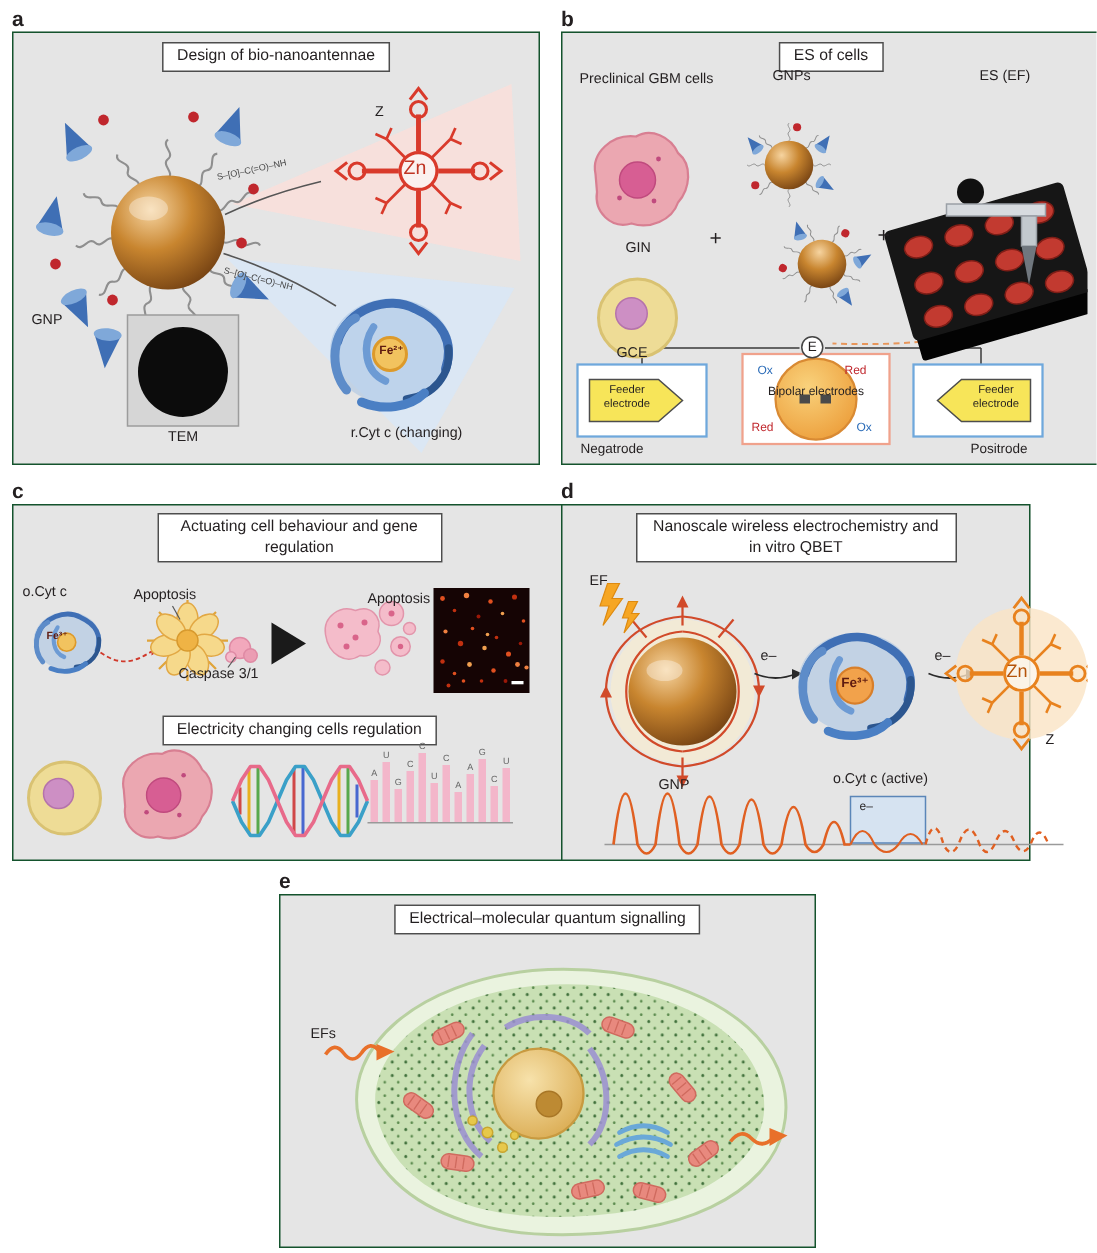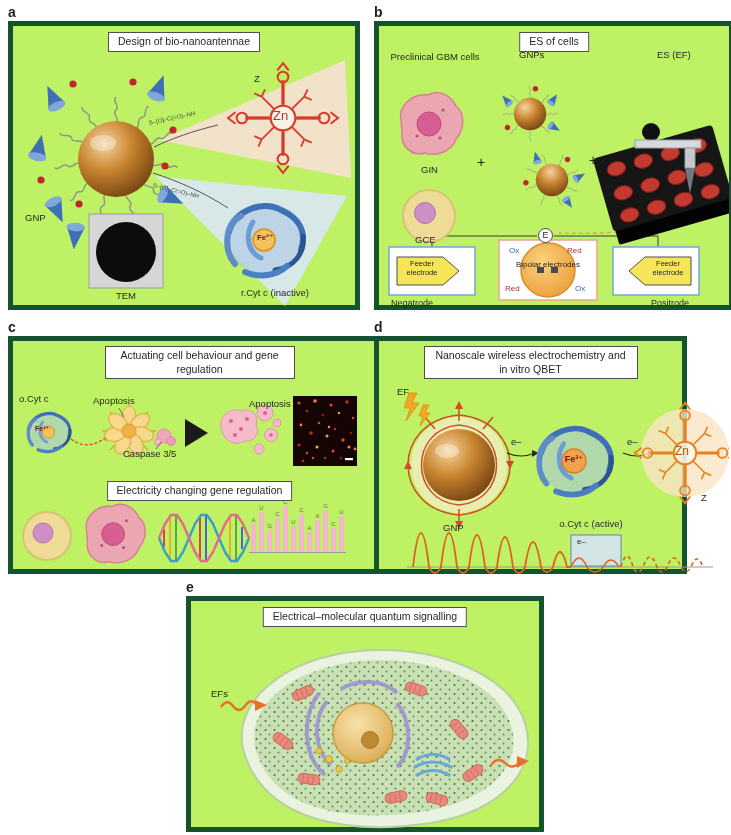--- a/index.html
+++ b/index.html
@@ -1,19 +1,19 @@
 <!DOCTYPE html>
 <html><head>
 <meta charset="utf-8">
 <style>
 *{margin:0;padding:0;box-sizing:border-box}
 html,body{background:#fff}
 body{width:731px;height:835px;position:relative;font-family:"Liberation Sans","DejaVu Sans",sans-serif;color:#231f20;overflow:hidden}
 .plabel{position:absolute;font-size:14px;font-weight:700;z-index:6}
-.panel{position:absolute;border:5px solid #14532d;background:#bef264}
+.panel{position:absolute;border:1px solid #14532d;background:#e5e5e5}
 .art{position:absolute;left:0;top:0;display:block}
 .tbox{position:absolute;z-index:3;border:1px solid #4d4d4d;background:#fff;font-size:10.5px;line-height:1.3;padding:2px 9px;text-align:center;white-space:nowrap}
 .tbox.wrap{white-space:normal}
 .lbl{position:absolute;z-index:3;font-size:9.5px;line-height:1.15;white-space:nowrap}
 .ctr{text-align:center;white-space:normal}
 .ecirc{position:absolute;z-index:4;width:15px;height:15px;border:1px solid #444;border-radius:50%;background:#fff;font-size:9px;text-align:center;line-height:13px}
 .rna{position:absolute;z-index:3;display:flex;align-items:flex-end;gap:3px;border-bottom:1px solid #999;padding:0 2px 0 2px}
 .rcol{display:flex;flex-direction:column;align-items:center;gap:1px}
 .rl{font-size:6px;color:#666;line-height:1}
 .rb{width:5px;background:#f3b6ca;display:block}
@@ -161,21 +161,21 @@
       </g>
  </svg>
  <div class="tbox" style="left:50%;top:6px;transform:translateX(-50%)">Design of bio-nanoantennae</div>
  <div class="lbl" style="left:241px;top:48px">Z</div>
  <div class="lbl" style="left:260px;top:83px;font-size:13px;color:#c03524">Zn</div>
  <div class="lbl" style="left:12px;top:187px">GNP</div>
  <div class="lbl ctr" style="left:91px;top:265px;width:44px">TEM</div>
  <div class="lbl ctr" style="left:238px;top:207px;width:28px;font-size:8px;font-weight:bold;color:#5f1b10">Fe²⁺</div>
  <div class="lbl" style="left:136px;top:94px;font-size:6px;color:#444;transform:rotate(-12deg);transform-origin:left center">S–[O]–C(=O)–NH</div>
  <div class="lbl" style="left:140px;top:156px;font-size:6px;color:#444;transform:rotate(14deg);transform-origin:left center">S–[O]–C(=O)–NH</div>
- <div class="lbl ctr" style="left:206px;top:262px;width:112px">r.Cyt c (inactive)</div>
+ <div class="lbl ctr" style="left:206px;top:262px;width:112px">r.Cyt c (changing)</div>
 </section>
 
 <section class="panel" style="left:374px;top:21px;width:360px;height:289px">
  <svg class="art" width="350" height="287">
   <path d="M53,210 L158,210 M175,210 L279,210 M53,210 L53,221 M279,210 L279,221" stroke="#3a3a3a" fill="none"></path>
   <path d="M311,168 C320,196 260,210 180,207" stroke="#e8965a" stroke-width="1.3" stroke-dasharray="4 3" fill="none"></path>
   <g>
         <use href="#gincell" transform="translate(52,100)"></use>
       </g>
   <g>
@@ -331,23 +331,23 @@
    <line x1="151" y1="188" x2="151" y2="206" stroke="#d04848" stroke-width="2"></line>
    <line x1="229" y1="186" x2="229" y2="208" stroke="#4868d0" stroke-width="2"></line>
    <path d="M146,197 L152,211 L158,220 L164,220 L170,211 L176,197 L182,183 L188,174 L194,174 L200,183 L206,197 L212,211 L218,220 L224,220 L230,211 L236,197" stroke="#3aa0c8" stroke-width="2.4" fill="none" stroke-linejoin="round"></path>
    <path d="M146,197 L152,183 L158,174 L164,174 L170,183 L176,197 L182,211 L188,220 L194,220 L200,211 L206,197 L212,183 L218,174 L224,174 L230,183 L236,197" stroke="#e86a8a" stroke-width="2.4" fill="none" stroke-linejoin="round"></path>
   </g>
  </svg>
  <div class="tbox wrap" style="left:50%;top:5px;transform:translateX(-50%);width:190px">Actuating cell behaviour and gene regulation</div>
  <div class="lbl" style="left:6px;top:53px">o.Cyt c</div>
  <div class="lbl" style="left:22px;top:84px;font-size:7px;font-weight:bold;color:#5f1b10">Fe³⁺</div>
  <div class="lbl" style="left:80px;top:55px">Apoptosis</div>
- <div class="lbl" style="left:110px;top:108px">Caspase 3/5</div>
+ <div class="lbl" style="left:110px;top:108px">Caspase 3/1</div>
  <div class="lbl" style="left:236px;top:58px">Apoptosis</div>
- <div class="tbox" style="left:50%;top:140px;transform:translateX(-50%)">Electricity changing gene regulation</div>
+ <div class="tbox" style="left:50%;top:140px;transform:translateX(-50%)">Electricity changing cells regulation</div>
  <div class="rna" style="left:236px;top:158px">
   <div class="rcol">
         <span class="rl">A</span>
         <span class="rb" style="height:28px"></span>
       </div>
   <div class="rcol">
         <span class="rl">U</span>
         <span class="rb" style="height:40px"></span>
       </div>
   <div class="rcol">

